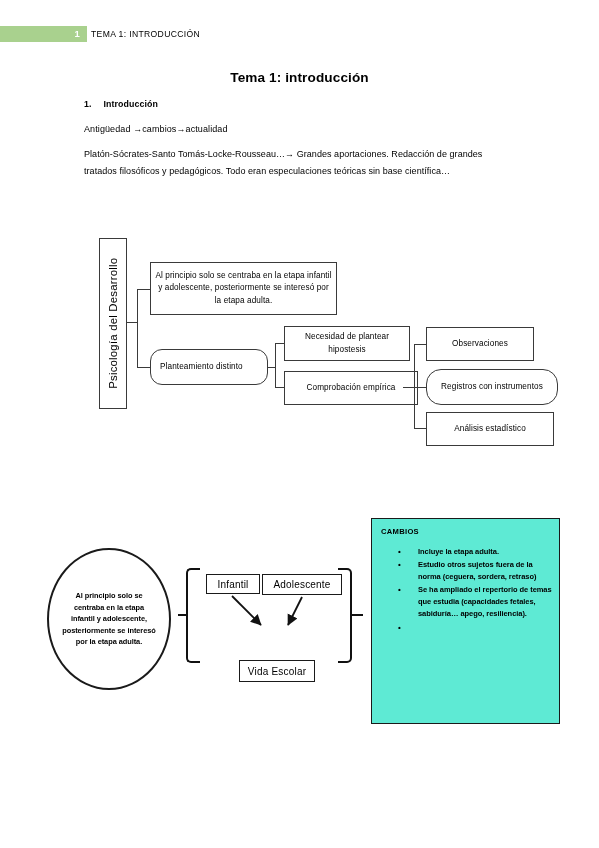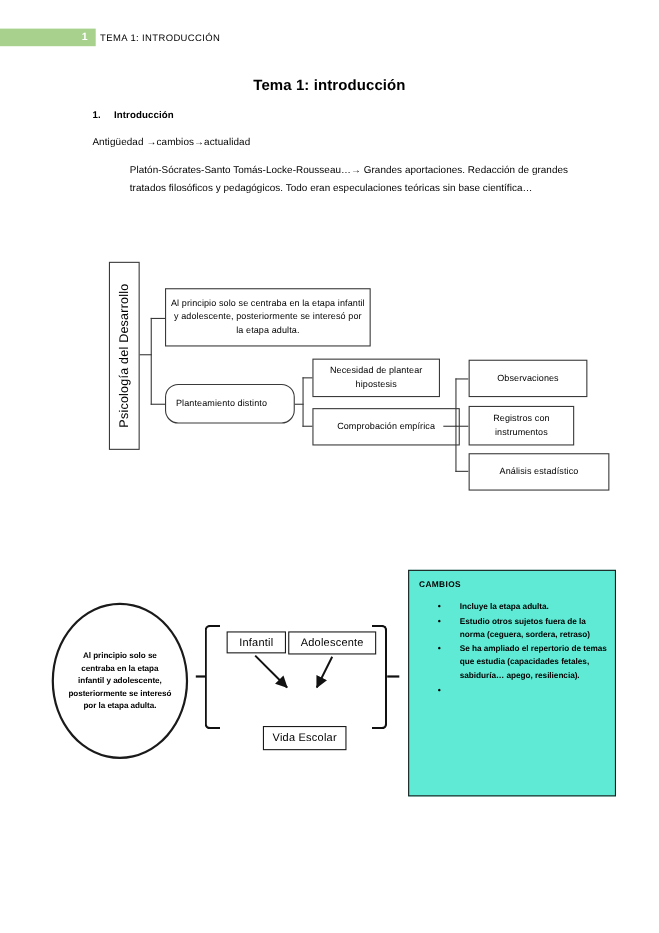--- a/index.html
+++ b/index.html
@@ -75,21 +75,20 @@
     white-space: nowrap;
   }
   #para-2 {
     position: absolute;
     left: 84px; top: 146px;
     width: 410px;
     font-size: 9px;
     line-height: 16.5px;
     letter-spacing: .05px;
     text-align: left;
-    margin-left: 34px;
   }
 
   
   .dbox {
     position: absolute;
     box-sizing: border-box;
     border: 1.4px solid #3a3a3a;
     background: #ffffff;
     display: flex;
     align-items: center;
@@ -110,25 +109,25 @@
   #box-psicologia .vtext {
     transform: rotate(-90deg);
     white-space: nowrap;
     font-size: 11.4px;
     letter-spacing: .2px;
   }
 
   #box-etapa       { left: 150px; top: 262px; width: 187px; height: 53px; }
   #box-planteam    { left: 150px; top: 349px; width: 118px; height: 36px;
                      justify-content: flex-start; text-align: left; padding-left: 9px; border-radius: 12px; }
-  #box-hipotesis   { left: 284px; top: 326px; width: 116px; height: 35px; }
+  #box-hipotesis   { left: 284px; top: 326px; width: 126px; height: 35px; }
   #box-comprob     { left: 284px; top: 371px; width: 134px; height: 34px;
                      padding: 2px 3px; }
   #box-observ      { left: 426px; top: 327px; width: 108px; height: 34px; }
-  #box-registros   { left: 426px; top: 369px; width: 96px; height: 36px; }
+  #box-registros   { left: 426px; top: 369px; width: 132px; height: 36px; border-radius: 15px; }
   #box-analisis    { left: 426px; top: 412px; width: 128px; height: 34px; }
 
   
   .ln { position: absolute; background: #3a3a3a; }
   .ln.h { height: 1.4px; }
   .ln.v { width: 1.4px; }
 
   
   #circle-etapa {
     position: absolute;

